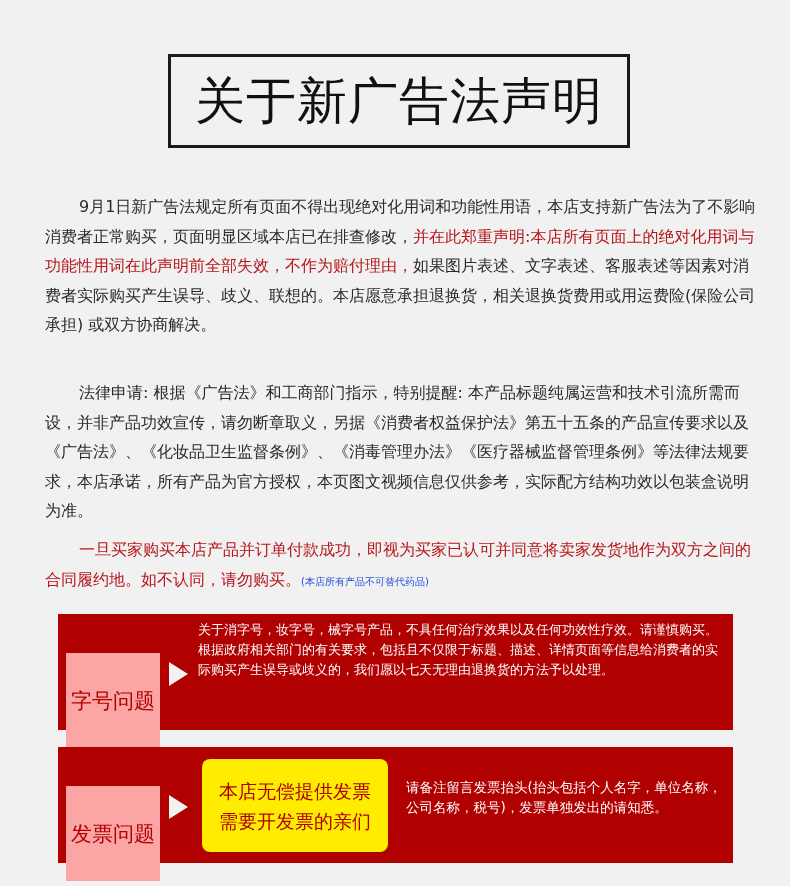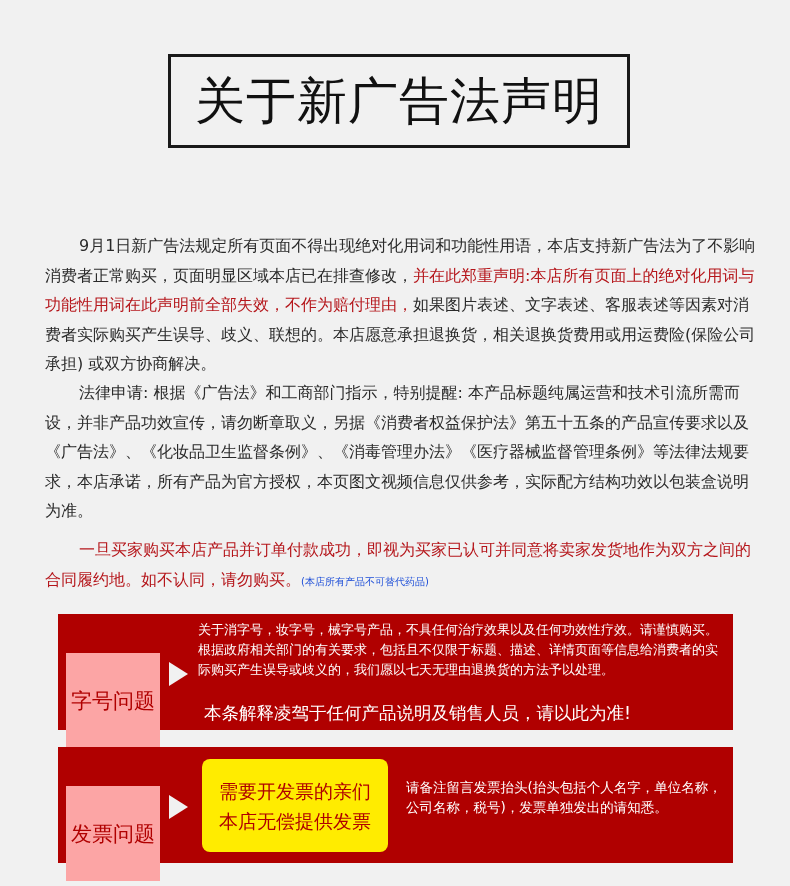--- a/index.html
+++ b/index.html
@@ -17,21 +17,21 @@
     margin: 0; font-size: 50px; font-weight: normal; letter-spacing: 1px; color: #111;
     white-space: nowrap;
   }
   .para {
     position: absolute; left: 45px; width: 712px;
     font-size: 16px; line-height: 29.5px; color: #2a2a2a; margin: 0;
   }
   .para .indent { display: inline-block; width: 34px; }
   .red { color: #b5161b; }
   .gray-small { color: #1d4ed8; font-size: 10px; }
-  .p1 { top: 192px; margin-top: 39px; }
+  .p1 { top: 192px; }
   .p2 { top: 378px; }
   .p3 { top: 535px; }
 
   .panel {
     position: absolute; left: 58px; width: 675px; background: #b00000;
   }
   .panel1 { top: 614px; height: 116px; }
   .panel2 { top: 747px; height: 116px; }
   .label-box {
     position: absolute; left: 8px; top: 11px; width: 94px; height: 95px;
@@ -72,24 +72,23 @@
 <p class="para p1"><span class="indent"></span><span>9月1日新广告法规定所有页面不得出现绝对化用词和功能性用语，本店支持新广告法为了不影响消费者正常购买，页面明显区域本店已在排查修改，</span><span class="red">并在此郑重声明:本店所有页面上的绝对化用词与功能性用词在此声明前全部失效，不作为赔付理由，</span><span>如果图片表述、文字表述、客服表述等因素对消费者实际购买产生误导、歧义、联想的。本店愿意承担退换货，相关退换货费用或用运费险(保险公司承担) 或双方协商解决。</span></p>
 
 <p class="para p2"><span class="indent"></span><span>法律申请: 根据《广告法》和工商部门指示，特别提醒: 本产品标题纯属运营和技术引流所需而设，并非产品功效宣传，请勿断章取义，另据《消费者权益保护法》第五十五条的产品宣传要求以及《广告法》、《化妆品卫生监督条例》、《消毒管理办法》《医疗器械监督管理条例》等法律法规要求，本店承诺，所有产品为官方授权，本页图文视频信息仅供参考，实际配方结构功效以包装盒说明为准。</span></p>
 
 <p class="para p3"><span class="indent"></span><span class="red">一旦买家购买本店产品并订单付款成功，即视为买家已认可并同意将卖家发货地作为双方之间的合同履约地。如不认同，请勿购买。</span><span class="gray-small">(本店所有产品不可替代药品)</span></p>
 
 <div class="panel panel1">
   <div class="label-box">字号问题</div>
   <div class="arrow"></div>
   <div class="body-text">关于消字号，妆字号，械字号产品，不具任何治疗效果以及任何功效性疗效。请谨慎购买。根据政府相关部门的有关要求，包括且不仅限于标题、描述、详情页面等信息给消费者的实际购买产生误导或歧义的，我们愿以七天无理由退换货的方法予以处理。</div>
-  <div class="emph">本条解释凌驾于任何产品说明及销售人员，请以此为准!</div>
 </div>
 
 <div class="panel panel2">
   <div class="label-box">发票问题</div>
   <div class="arrow"></div>
   <div class="yellow-box">
+    <div>本店无偿提供发票</div>
     <div>需要开发票的亲们</div>
-    <div>本店无偿提供发票</div>
   </div>
   <div class="body-text">请备注留言发票抬头(抬头包括个人名字，单位名称，公司名称，税号)，发票单独发出的请知悉。</div>
 </div>
 
 </body></html>

